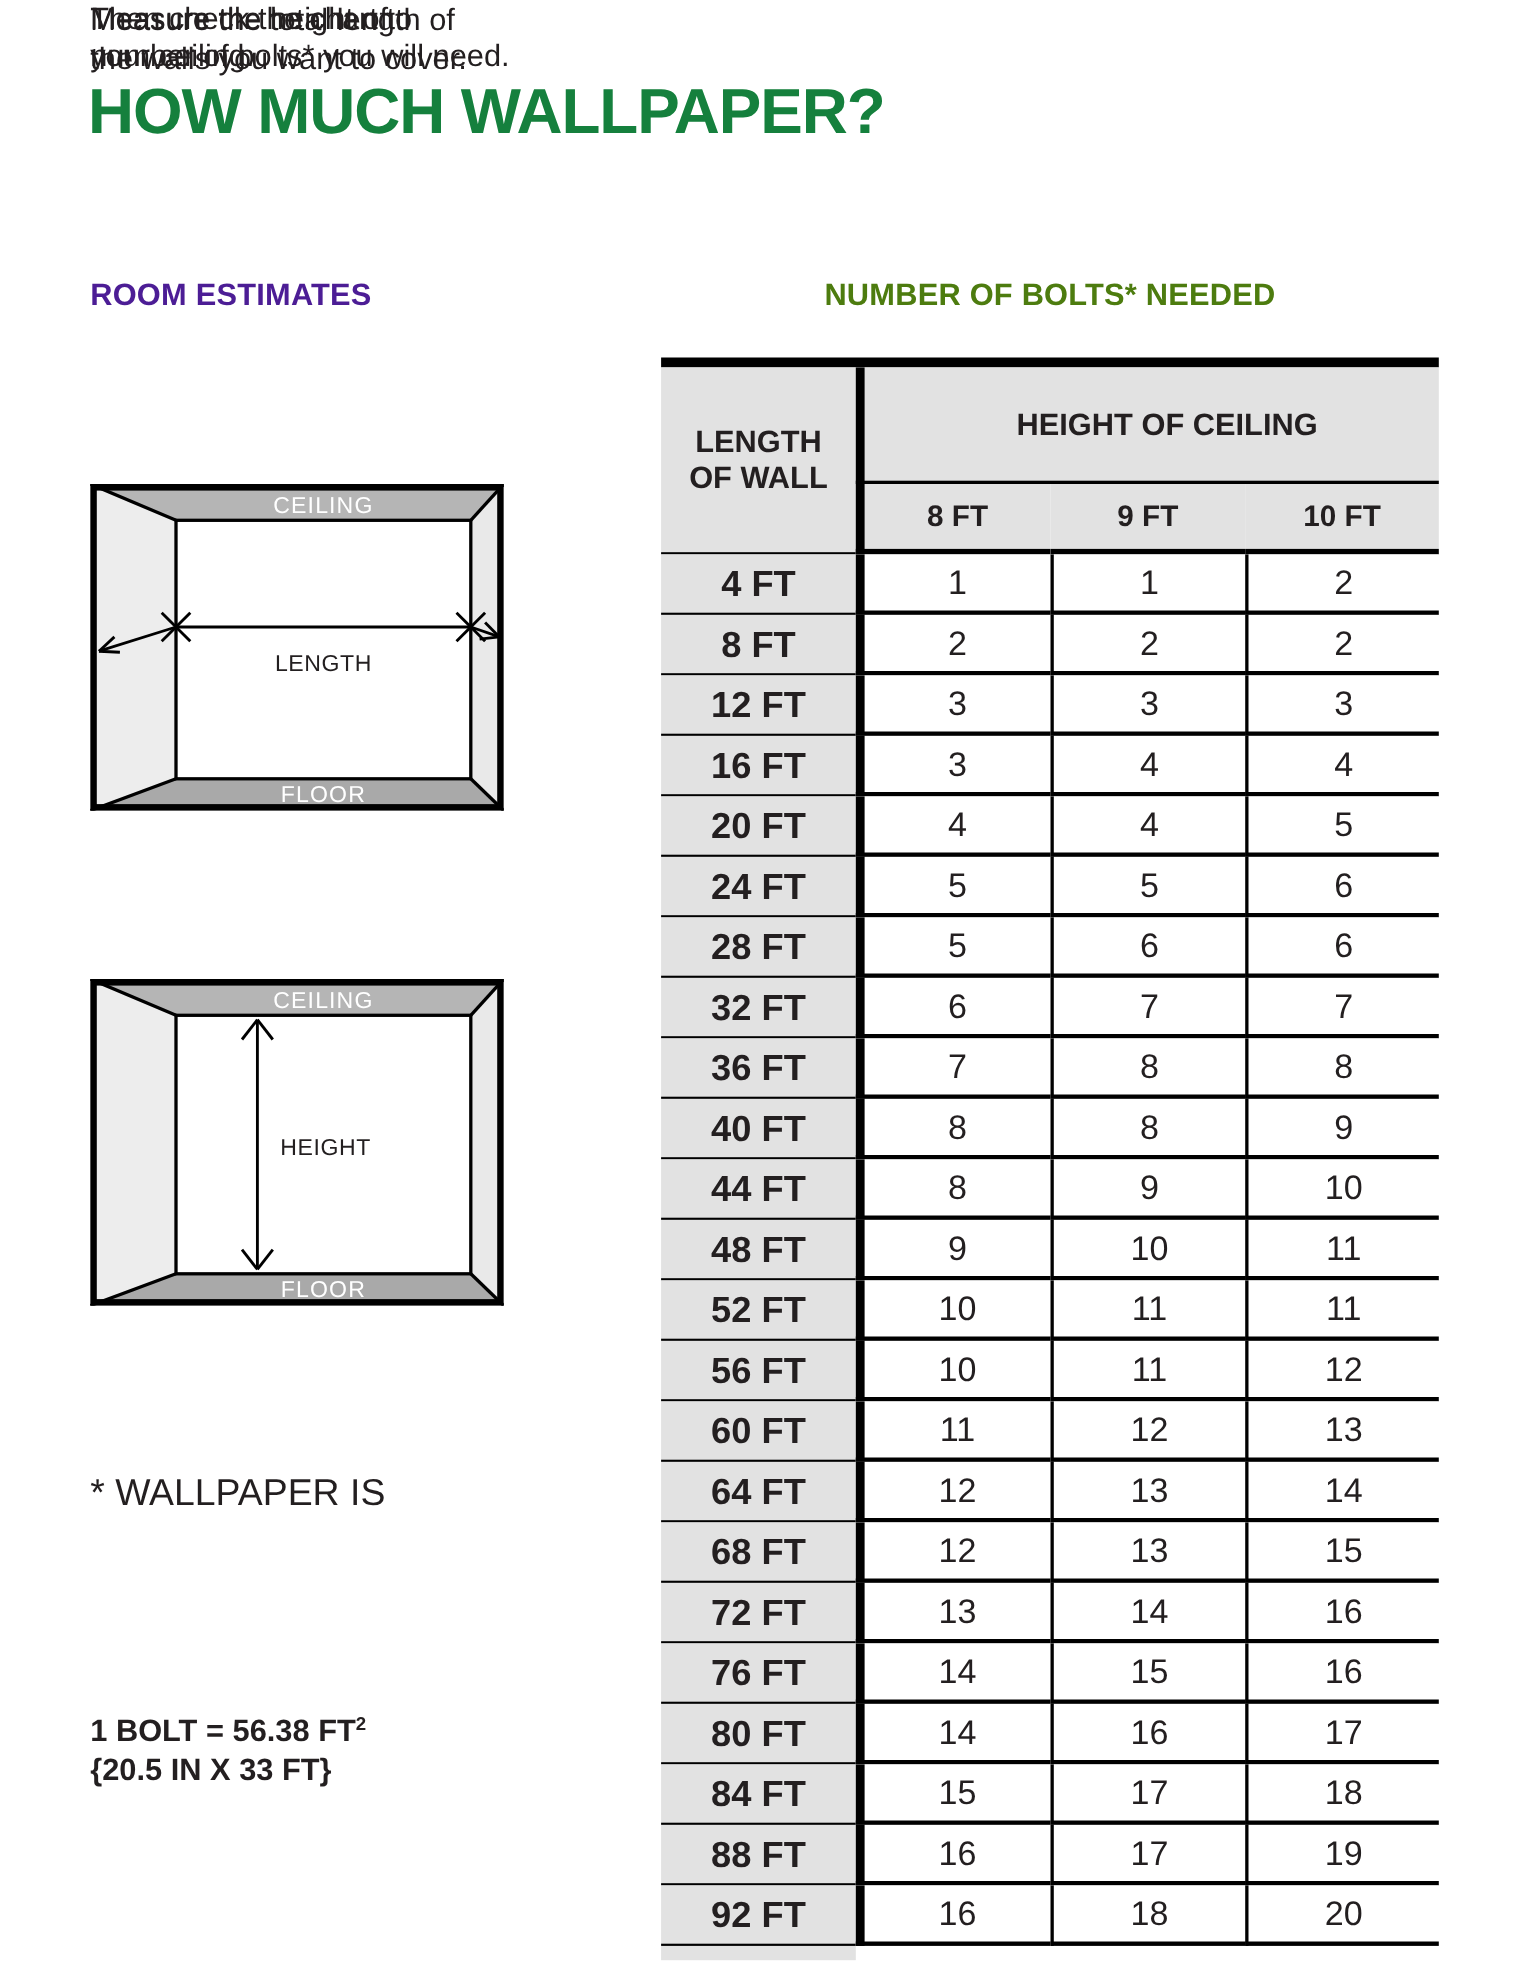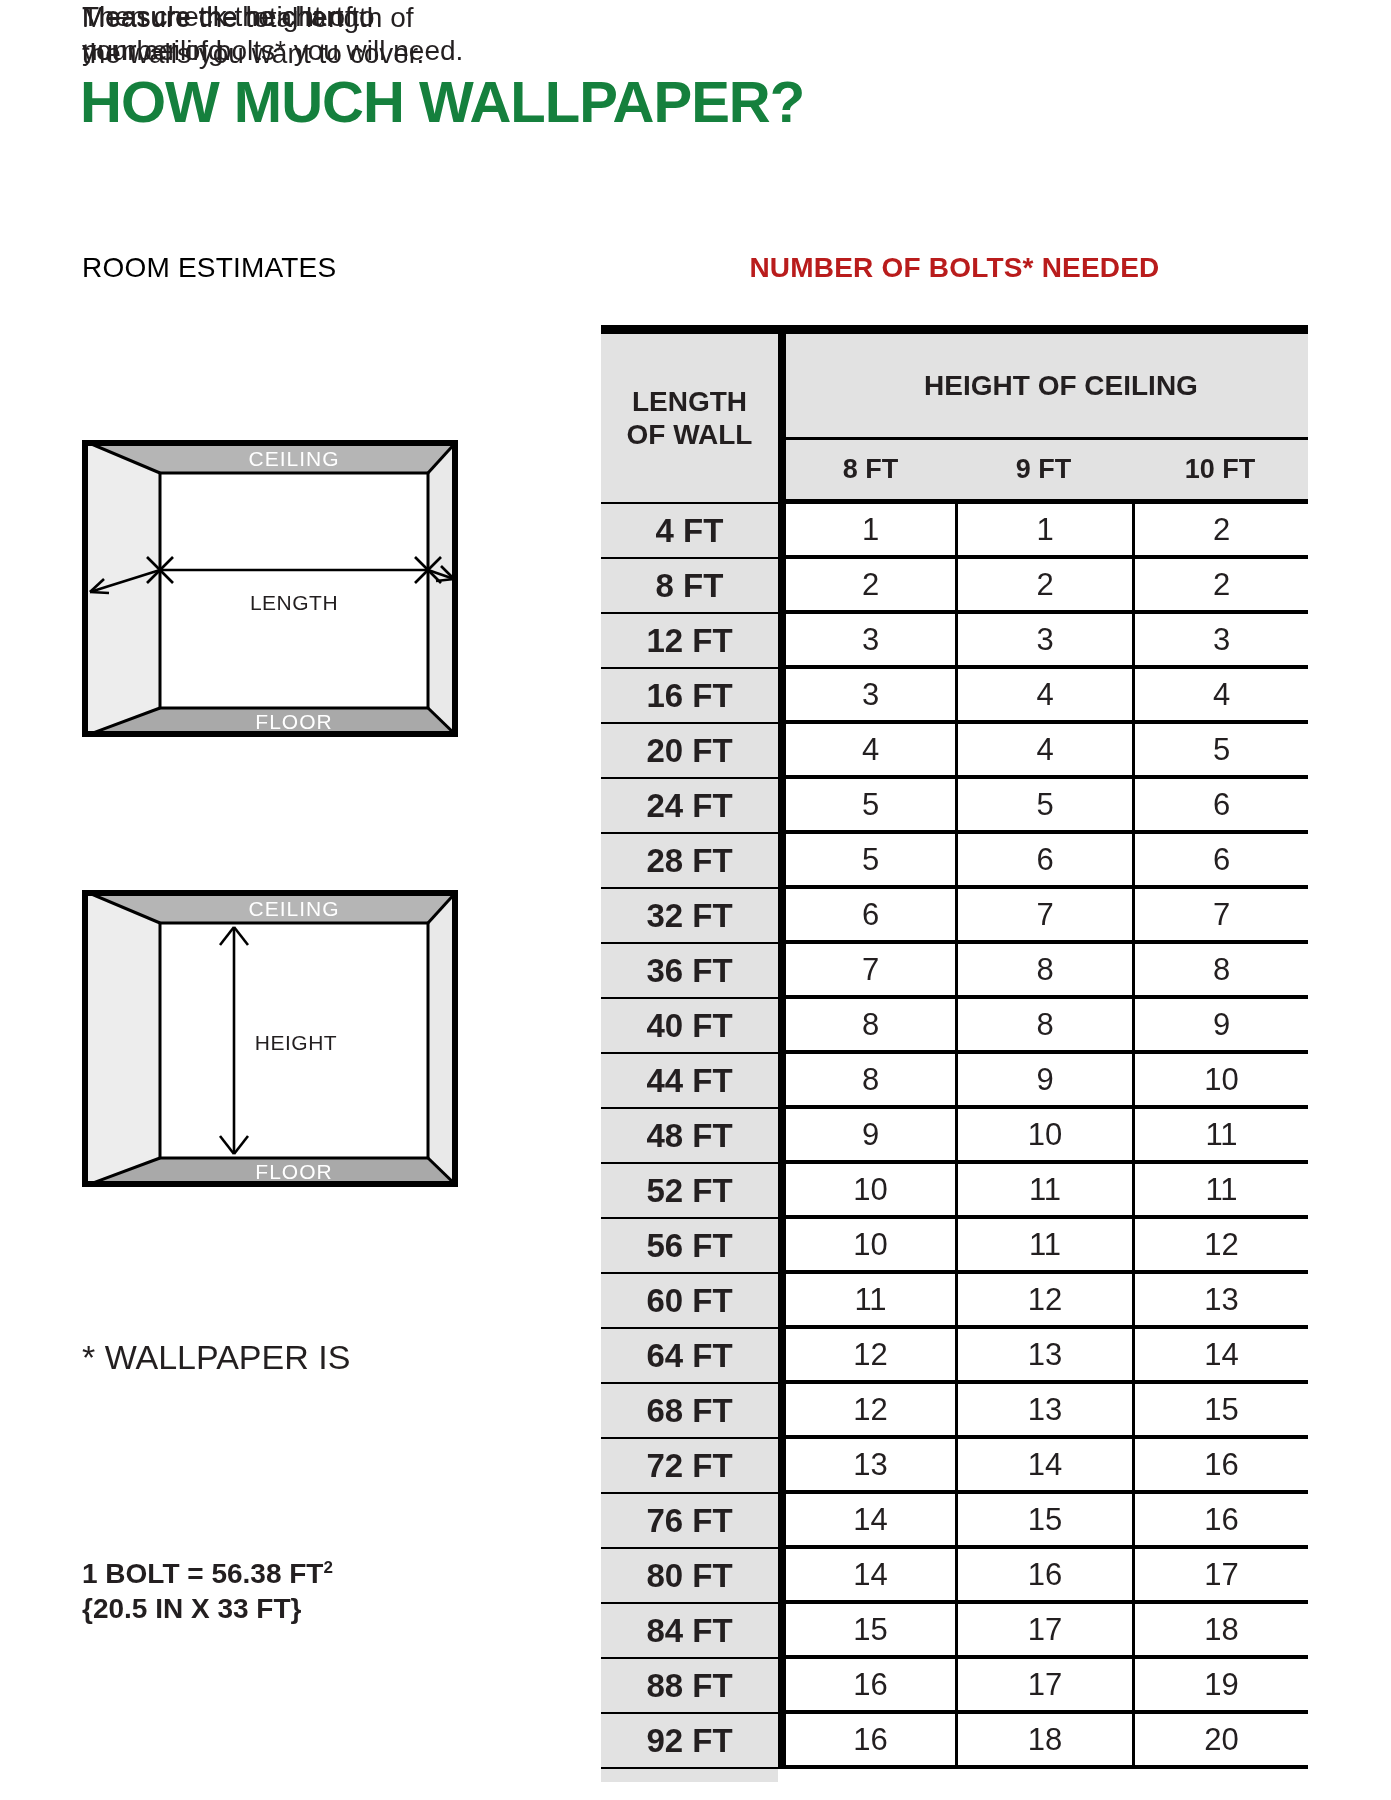--- a/index.html
+++ b/index.html
@@ -6,25 +6,25 @@
   body{
     width:1391px;height:1800px;background:#ffffff;position:relative;
     font-family:"Liberation Sans", sans-serif;color:#231F20;overflow:hidden;
   }
   .page-title{
     position:absolute;left:80px;top:68px;
     font-size:58px;font-weight:bold;letter-spacing:-1px;color:#15803d;white-space:nowrap;
   }
   .section-heading{
     position:absolute;left:82px;top:252px;
-    font-size:28px;font-weight:normal;color:#000000;letter-spacing:0.2px;
+    font-size:28px;font-weight:bold;color:#4c1d95;letter-spacing:0.2px;
   }
   .bolts-heading{
     position:absolute;left:601px;top:252px;width:707px;text-align:center;
-    font-size:28px;font-weight:bold;color:#b91c1c;letter-spacing:0.2px;
+    font-size:28px;font-weight:bold;color:#4d7c0f;letter-spacing:0.2px;
   }
   .para{position:absolute;left:82px;font-size:28px;line-height:35px;}
   .para-1{top:326;line-height:36px;}
   .para-2{top:780;line-height:34px;}
   .para-3{top:1230;line-height:34px;}
   .footnote{position:absolute;left:82px;top:1340px;font-size:34px;font-weight:normal;line-height:35px;}
   .footnote .indent{padding-left:22px;display:block;}
   .bolt-info{position:absolute;left:82px;top:1556px;font-size:28px;font-weight:bold;line-height:35px;}
   .bolt-info sup{font-size:17px;vertical-align:super;line-height:0;}
   .diagram{position:absolute;left:82px;display:block;}

